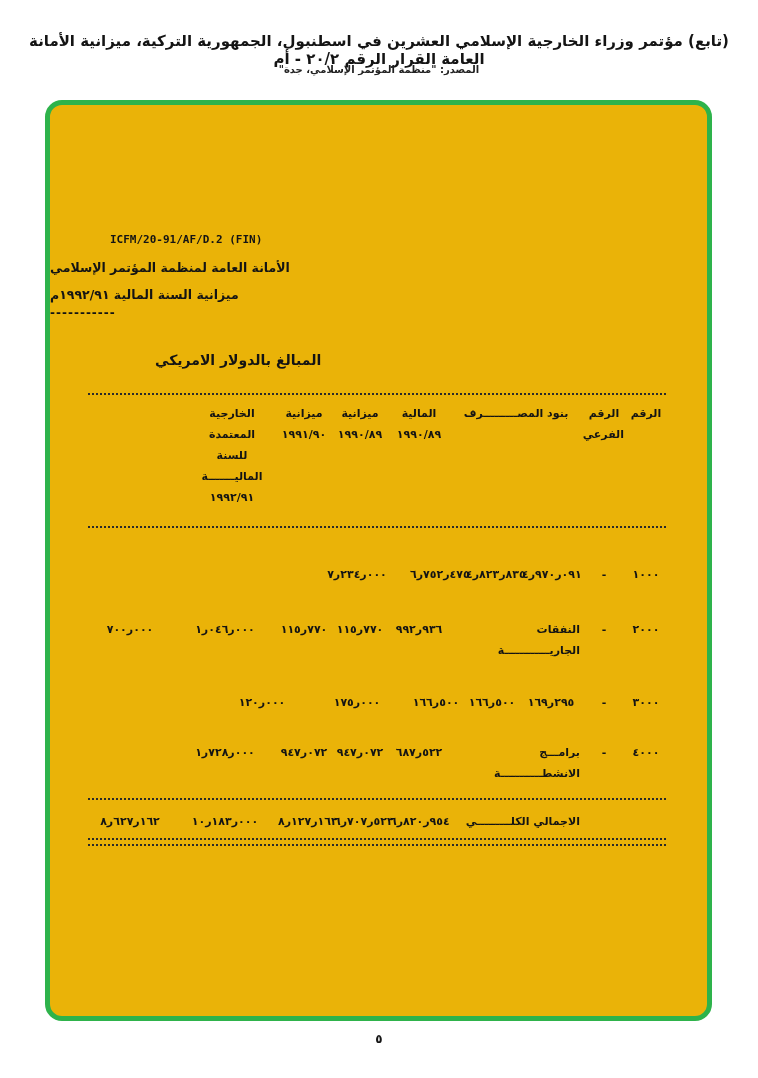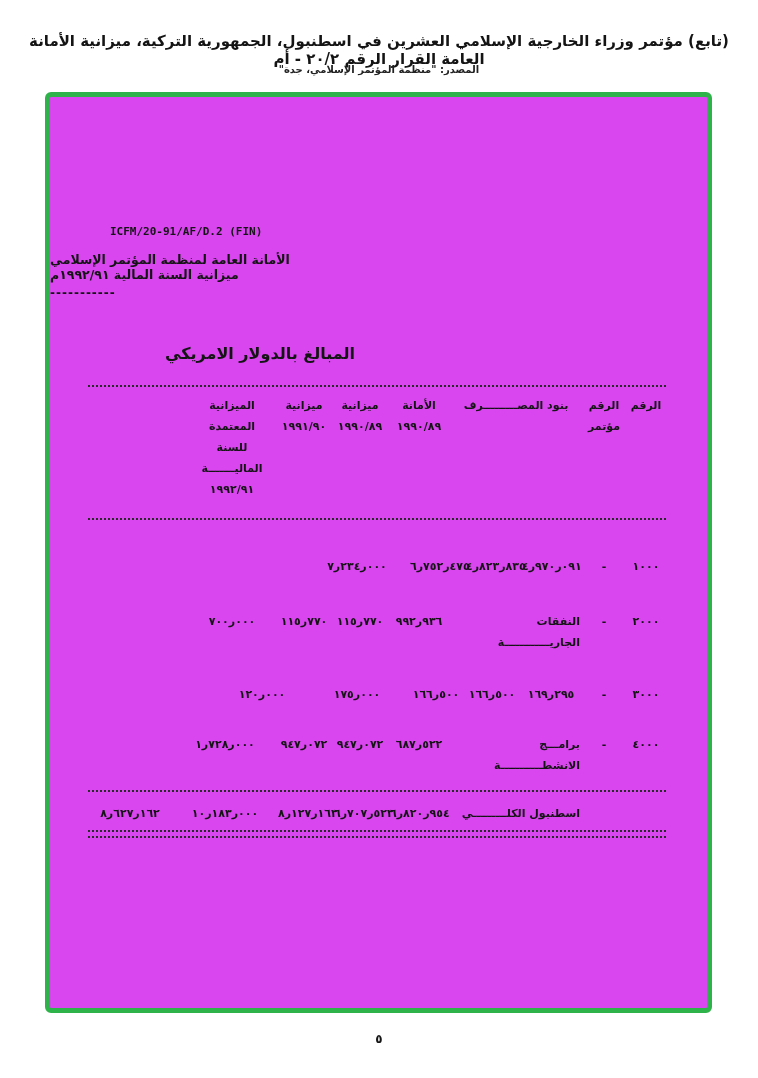--- a/index.html
+++ b/index.html
@@ -9,36 +9,36 @@
   }
   .top1{
     position:absolute;top:32px;left:28px;right:28px;text-align:center;
     direction:rtl;font-size:15px;font-weight:bold;letter-spacing:0;
   }
   .top2{
     position:absolute;top:64px;left:0;right:0;text-align:center;
     direction:rtl;font-size:10px;font-weight:bold;color:#222;
   }
   .gbox{
-    position:absolute;left:45px;top:92px;width:657px;height:911px;
-    border:5px solid #2eb34b;border-radius:6px;background:#d946ef;
+    position:absolute;left:45px;top:100px;width:657px;height:911px;
+    border:5px solid #2eb34b;border-radius:17px;background:#eab308;
   }
   .ref{
     position:absolute;left:60px;top:128px;
     font-family:"DejaVu Sans Mono",monospace;font-size:11px;font-weight:bold;
   }
   .titleblk{
     position:absolute;left:0;top:155px;width:564px;text-align:left;
     direction:rtl;font-weight:bold;font-size:12.5px;
   }
-  .titleblk .t2{}
+  .titleblk .t2{margin-top:12px;}
   .titleblk .sep{margin-top:4px;font-size:12px;letter-spacing:1px;direction:ltr;}
   .curr{
-    position:absolute;left:105px;top:247px;width:210px;text-align:center;
-    direction:rtl;font-weight:bold;font-size:16px;
+    position:absolute;left:105px;top:247px;width:210px;text-align:left;
+    direction:rtl;font-weight:bold;font-size:14px;
   }
   .tbl{
     position:absolute;left:38px;top:288px;width:578px;direction:rtl;
     font-weight:bold;font-size:11px;
   }
   .dotline{border-top:2px dotted #2a2a2a;height:0;}
   .dbl{margin-top:6px;height:4px;border-top:2px dotted #2a2a2a;border-bottom:2px dotted #2a2a2a;}
   .flexrow{display:flex;}
   .c{flex:none;box-sizing:border-box;padding:0 2px;}
   .c-no{width:40px;}
@@ -89,39 +89,39 @@
 
   <div class="tbl">
     <div class="dotline"></div>
 
     <div class="flexrow hdr">
       <div class="c c-no">
         <div>الرقم</div>
       </div>
       <div class="c c-sub">
         <div>الرقم</div>
-        <div>مؤتمر</div>
+        <div>الفرعي</div>
       </div>
       <div class="c c-item">
         <div>بنود المصـــــــــرف</div>
       </div>
       <div class="c c-exp">
-        <div>الأمانة</div>
+        <div>المالية</div>
         <div>١٩٩٠/٨٩</div>
       </div>
       <div class="c c-b1">
         <div>ميزانية</div>
         <div>١٩٩٠/٨٩</div>
       </div>
       <div class="c c-b2">
         <div>ميزانية</div>
         <div>١٩٩١/٩٠</div>
       </div>
       <div class="c c-ad">
-        <div>الميزانية المعتمدة</div>
+        <div>الخارجية المعتمدة</div>
         <div>للسنة الماليـــــــة</div>
         <div>١٩٩٢/٩١</div>
       </div>
     </div>
 
     <div class="dotline"></div>
 
     <div class="flexrow body-row row1">
       <div class="c c-no cell-no num">١٠٠٠</div>
       <div class="c c-sub cell-sub">-</div>
@@ -131,20 +131,21 @@
       <div class="c c-ap num">٧ر٢٣٤ر٠٠٠</div>
     </div>
 
     <div class="flexrow body-row row2">
       <div class="c c-no cell-no num">٢٠٠٠</div>
       <div class="c c-sub cell-sub">-</div>
       <div class="c c-item cell-item">النفقات الجاريــــــــــــة</div>
       <div class="c c-exp num">٩٩٢ر٩٣٦</div>
       <div class="c c-b1 num">١١٥ر٧٧٠</div>
       <div class="c c-b2 num">١١٥ر٧٧٠</div>
+      <div class="c c-ap num">١ر٠٤٦ر٠٠٠</div>
       <div class="c c-ad num">٧٠٠ر٠٠٠</div>
     </div>
 
     <div class="flexrow body-row row3">
       <div class="c c-no cell-no num">٣٠٠٠</div>
       <div class="c c-sub cell-sub">-</div>
       <div class="c c-exp num">١٦٩ر٢٩٥</div>
       <div class="c c-b1 num">١٦٦ر٥٠٠</div>
       <div class="c c-b2 num">١٦٦ر٥٠٠</div>
       <div class="c c-ap num">١٧٥ر٠٠٠</div>
@@ -159,21 +160,21 @@
       <div class="c c-b1 num">٩٤٧ر٠٧٢</div>
       <div class="c c-b2 num">٩٤٧ر٠٧٢</div>
       <div class="c c-ap num">١ر٧٢٨ر٠٠٠</div>
     </div>
 
     <div class="dotline sep-top"></div>
 
     <div class="flexrow trow">
       <div class="c c-no"></div>
       <div class="c c-sub"></div>
-      <div class="c c-item total-label">اسطنبول الكلـــــــــي</div>
+      <div class="c c-item total-label">الاجمالي الكلـــــــــي</div>
       <div class="c c-exp num">٦ر٨٢٠ر٩٥٤</div>
       <div class="c c-b1 num">٦ر٧٠٧ر٥٢٢</div>
       <div class="c c-b2 num">٨ر١٢٧ر١٦٢</div>
       <div class="c c-ap num">١٠ر١٨٣ر٠٠٠</div>
       <div class="c c-ad num">٨ر٦٢٧ر١٦٢</div>
     </div>
 
     <div class="dbl"></div>
   </div>
 

